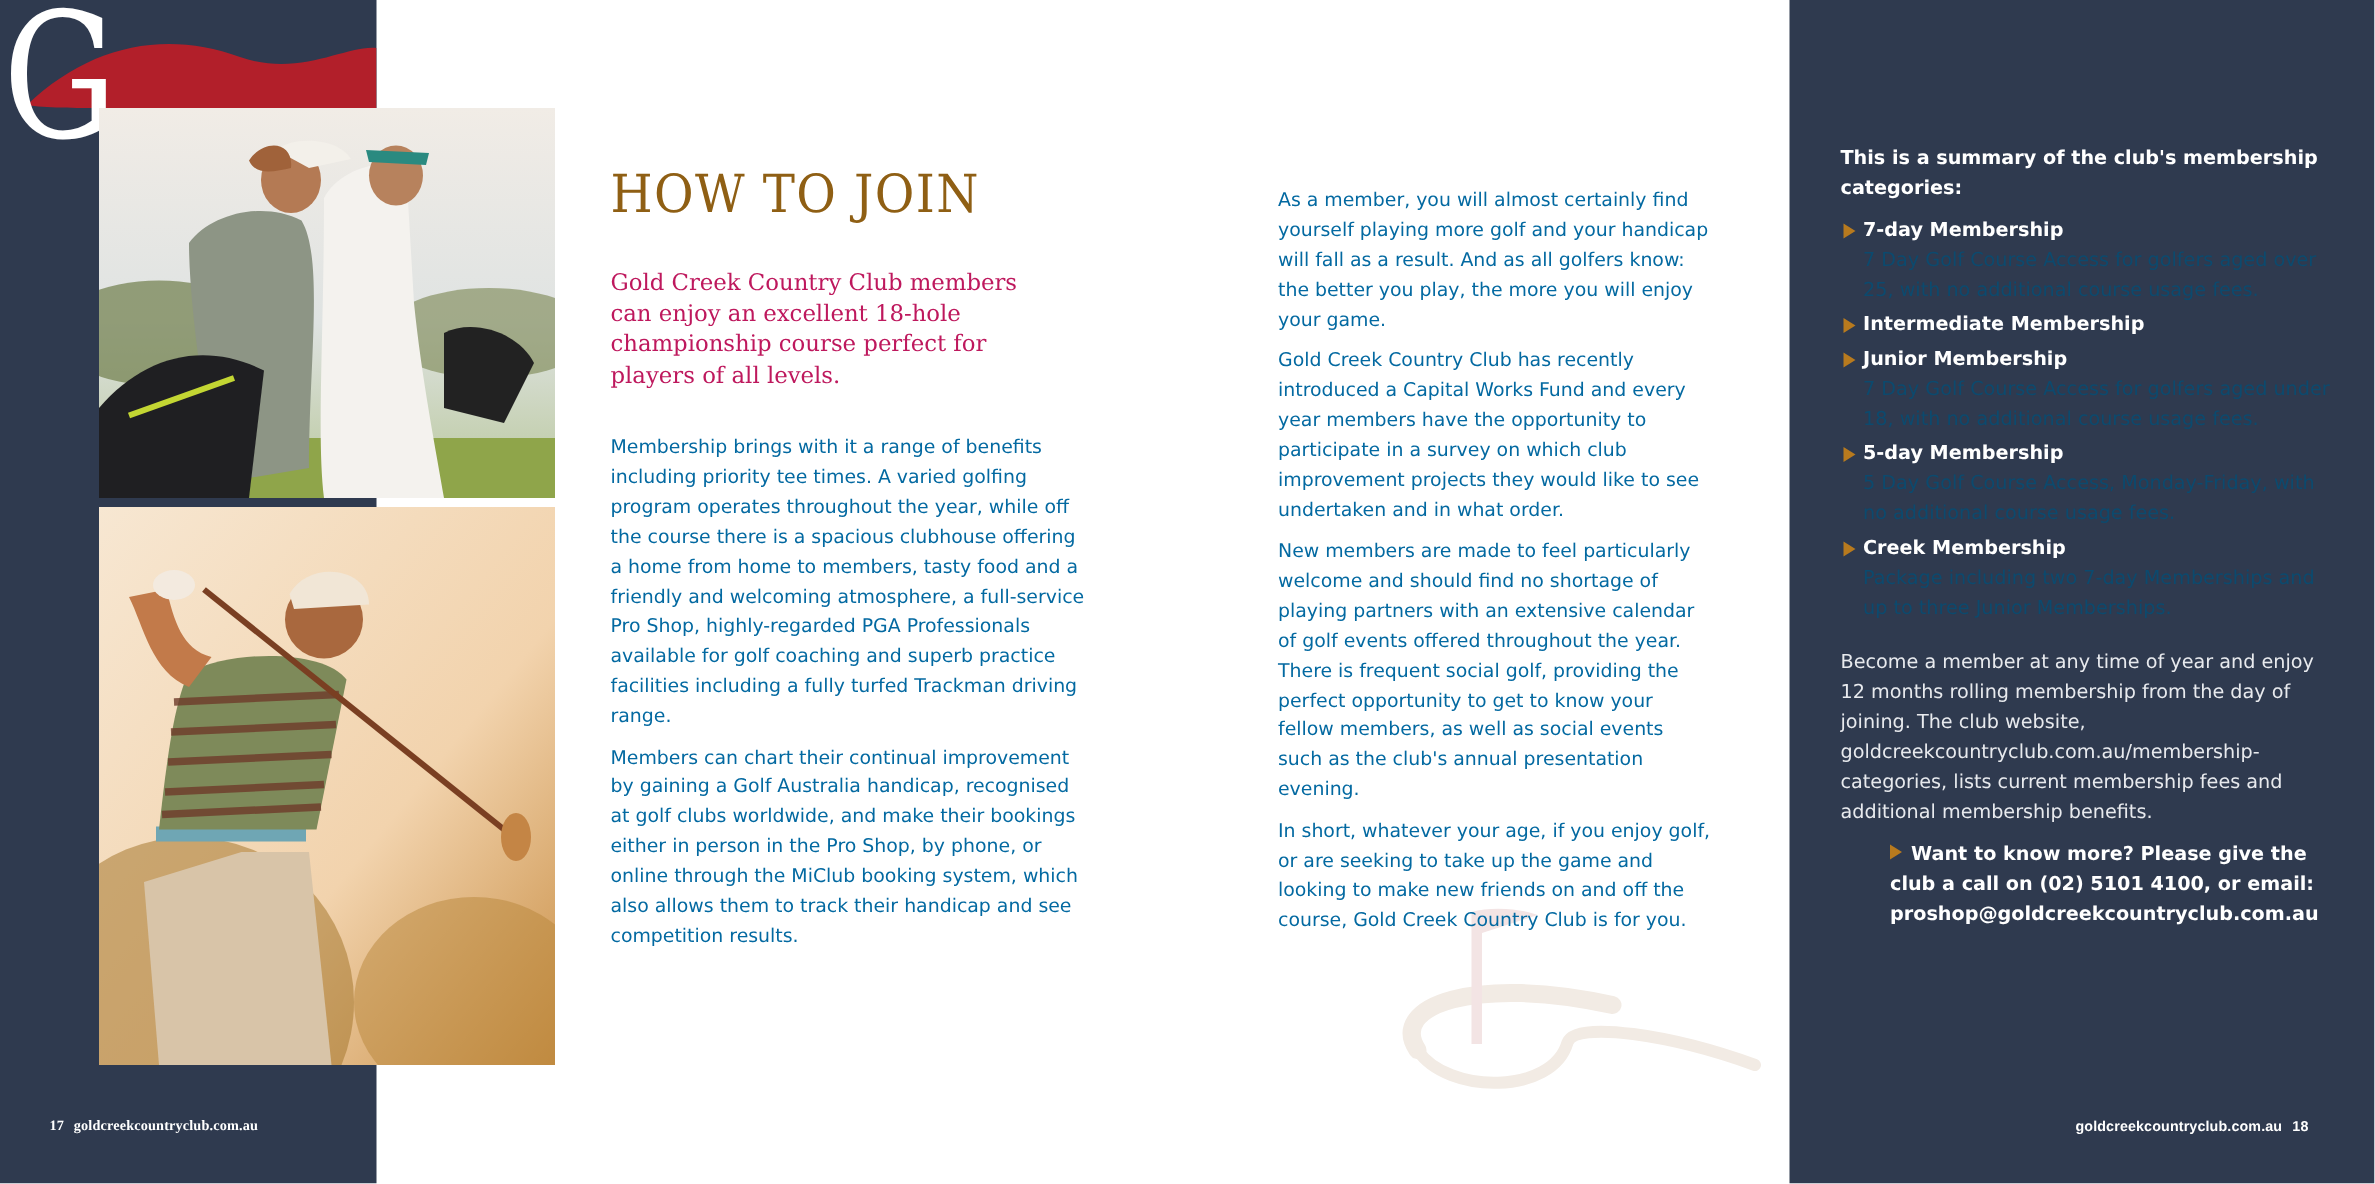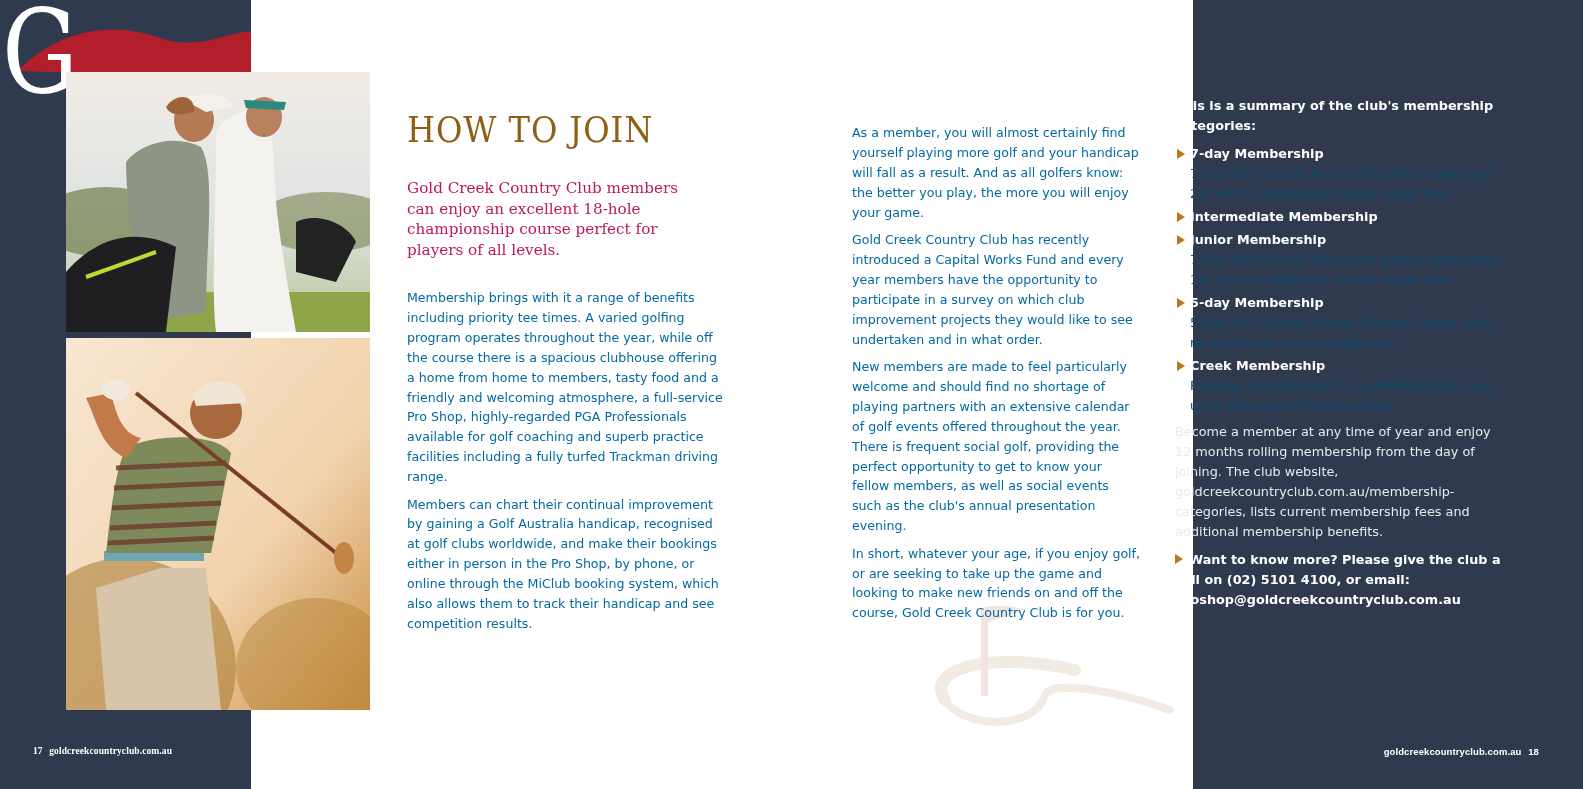--- a/index.html
+++ b/index.html
@@ -20,28 +20,28 @@
   .title { position: absolute; left: 407px; top: 110px; font-family: "DejaVu Serif", serif; font-size: 35px; color: #8f5f14; letter-spacing: 1px; font-weight: normal; transform: scaleX(0.92); transform-origin: left top; white-space: nowrap; }
   .intro { position: absolute; left: 407px; top: 178px; width: 300px; font-family: "DejaVu Serif", serif; font-size: 15.2px; line-height: 20.5px; color: #be185d; }
 
   .body-text { font-family: "DejaVu Sans", sans-serif; font-size: 12.6px; line-height: 19.9px; color: #0369a1; }
   .col-a { position: absolute; left: 407px; top: 288px; width: 318px; }
   .col-b { position: absolute; left: 852px; top: 123px; width: 290px; }
   .body-text p { margin-bottom: 7.5px; }
 
   .watermark { position: absolute; left: 915px; top: 600px; width: 260px; height: 135px; }
 
-  .summary { position: absolute; left: 1175px; top: 96px; width: 330px; color: #ffffff; font-size: 12.8px; line-height: 20px; }
+  .summary { position: absolute; left: 1227px; top: 96px; width: 330px; color: #ffffff; font-size: 12.8px; line-height: 20px; }
   .summary-head { font-weight: bold; margin-bottom: 8px; }
   .cat { position: relative; padding-left: 15px; margin-bottom: 3px; }
   .cat-arrow { position: absolute; left: 2px; top: 5px; width: 0; height: 0; border-top: 5px solid transparent; border-bottom: 5px solid transparent; border-left: 8px solid #b87a1e; }
   .cat-name { font-weight: bold; display: block; }
   .cat-desc { display: block; color: #0c4a6e; }
-  .para { color: #e8eaee; margin-top: 6px; }
-  .contact { margin-top: 8px; font-weight: bold; color: #ffffff; }
+  .para { color: #e8eaee; margin-top: 16px; }
+  .contact { margin-top: 8px; font-weight: bold; color: #ffffff; margin-left: 33px; }
   .contact .cat-arrow-inline { display: inline-block; width: 0; height: 0; border-top: 5px solid transparent; border-bottom: 5px solid transparent; border-left: 8px solid #b87a1e; margin-right: 6px; vertical-align: 0; }
 
   .footer { position: absolute; top: 746px; font-family: "Liberation Sans", sans-serif; font-size: 9.5px; font-weight: bold; color: #ffffff; white-space: nowrap; letter-spacing: 0.1px; }
   .footer-left { left: 29px; font-family: Liberation Serif, serif; }
   .footer-right { right: 40px; }
   .footer .pg { margin: 0 4px; }
 </style>
 </head>
 <body>
 

